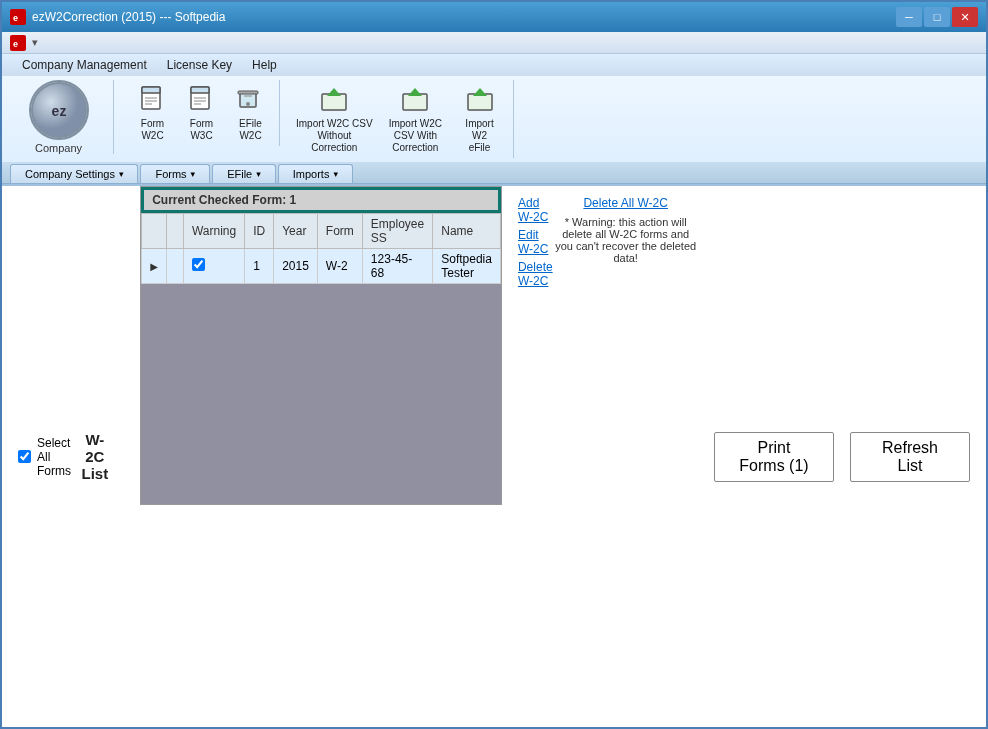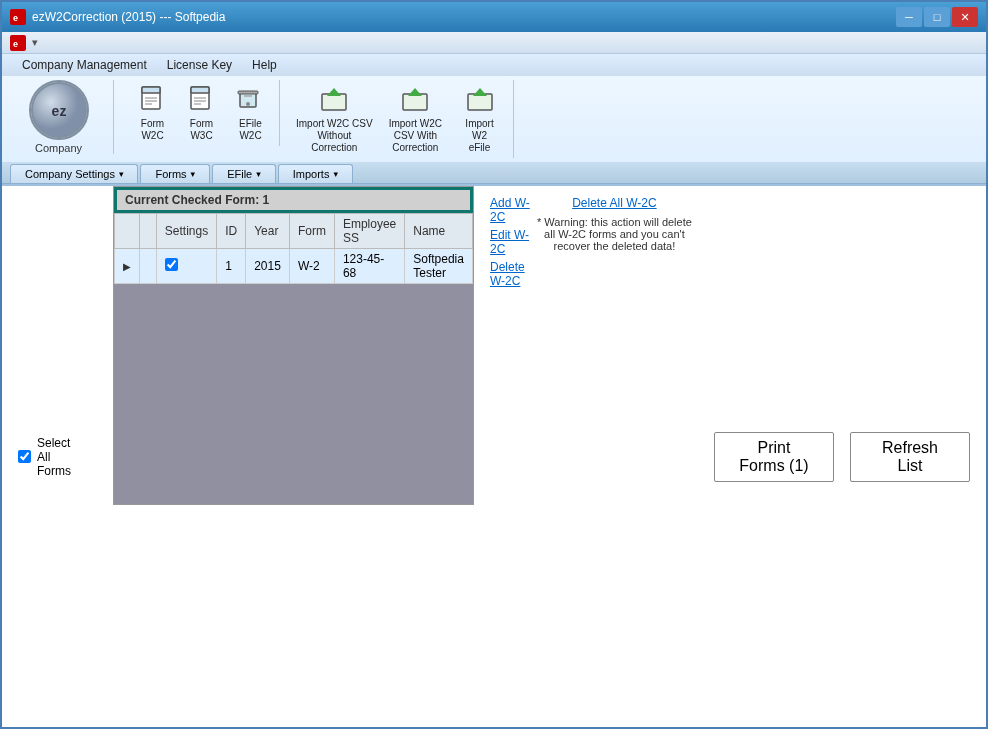--- a/index.html
+++ b/index.html
@@ -491,31 +491,32 @@
     </div>
   </div>
 
   <div class="content-area">
 
     <div class="header-with-title">
       <div class="select-all-row" style="margin-bottom:0;">
         <input type="checkbox" checked="" id="selectAll" style="">
         <label for="selectAll" style="font-size:12px;cursor:pointer;">Select All Forms</label>
       </div>
+      <div class="page-title">W-2C List</div>
     </div>
 
     <div style="padding: 0 16px;">
       <div class="table-container">
         <div class="table-header-info">Current Checked Form: 1</div>
         <table class="data-table">
           <thead>
             <tr>
               <th style="width:30px;"></th>
               <th style="width:20px;"></th>
-              <th>Settings</th>
+              <th>Warning</th>
               <th>ID</th>
               <th>Year</th>
               <th>Form</th>
               <th>Employee SS</th>
               <th>Name</th>
             </tr>
           </thead>
           <tbody>
             <tr class="selected">
               <td><span class="row-arrow">▶</span></td>

